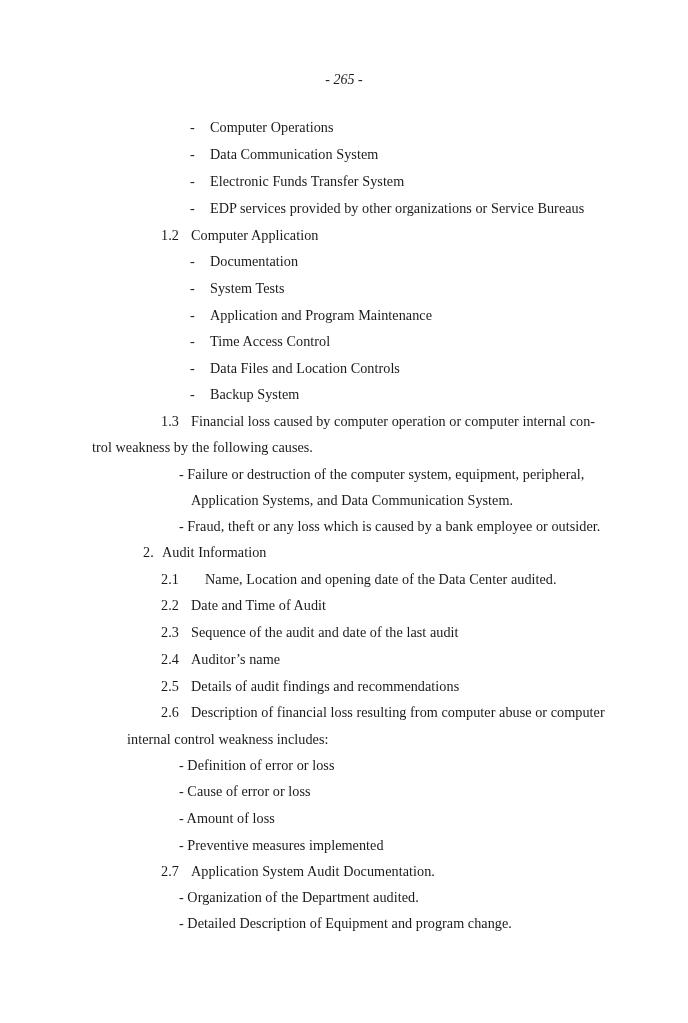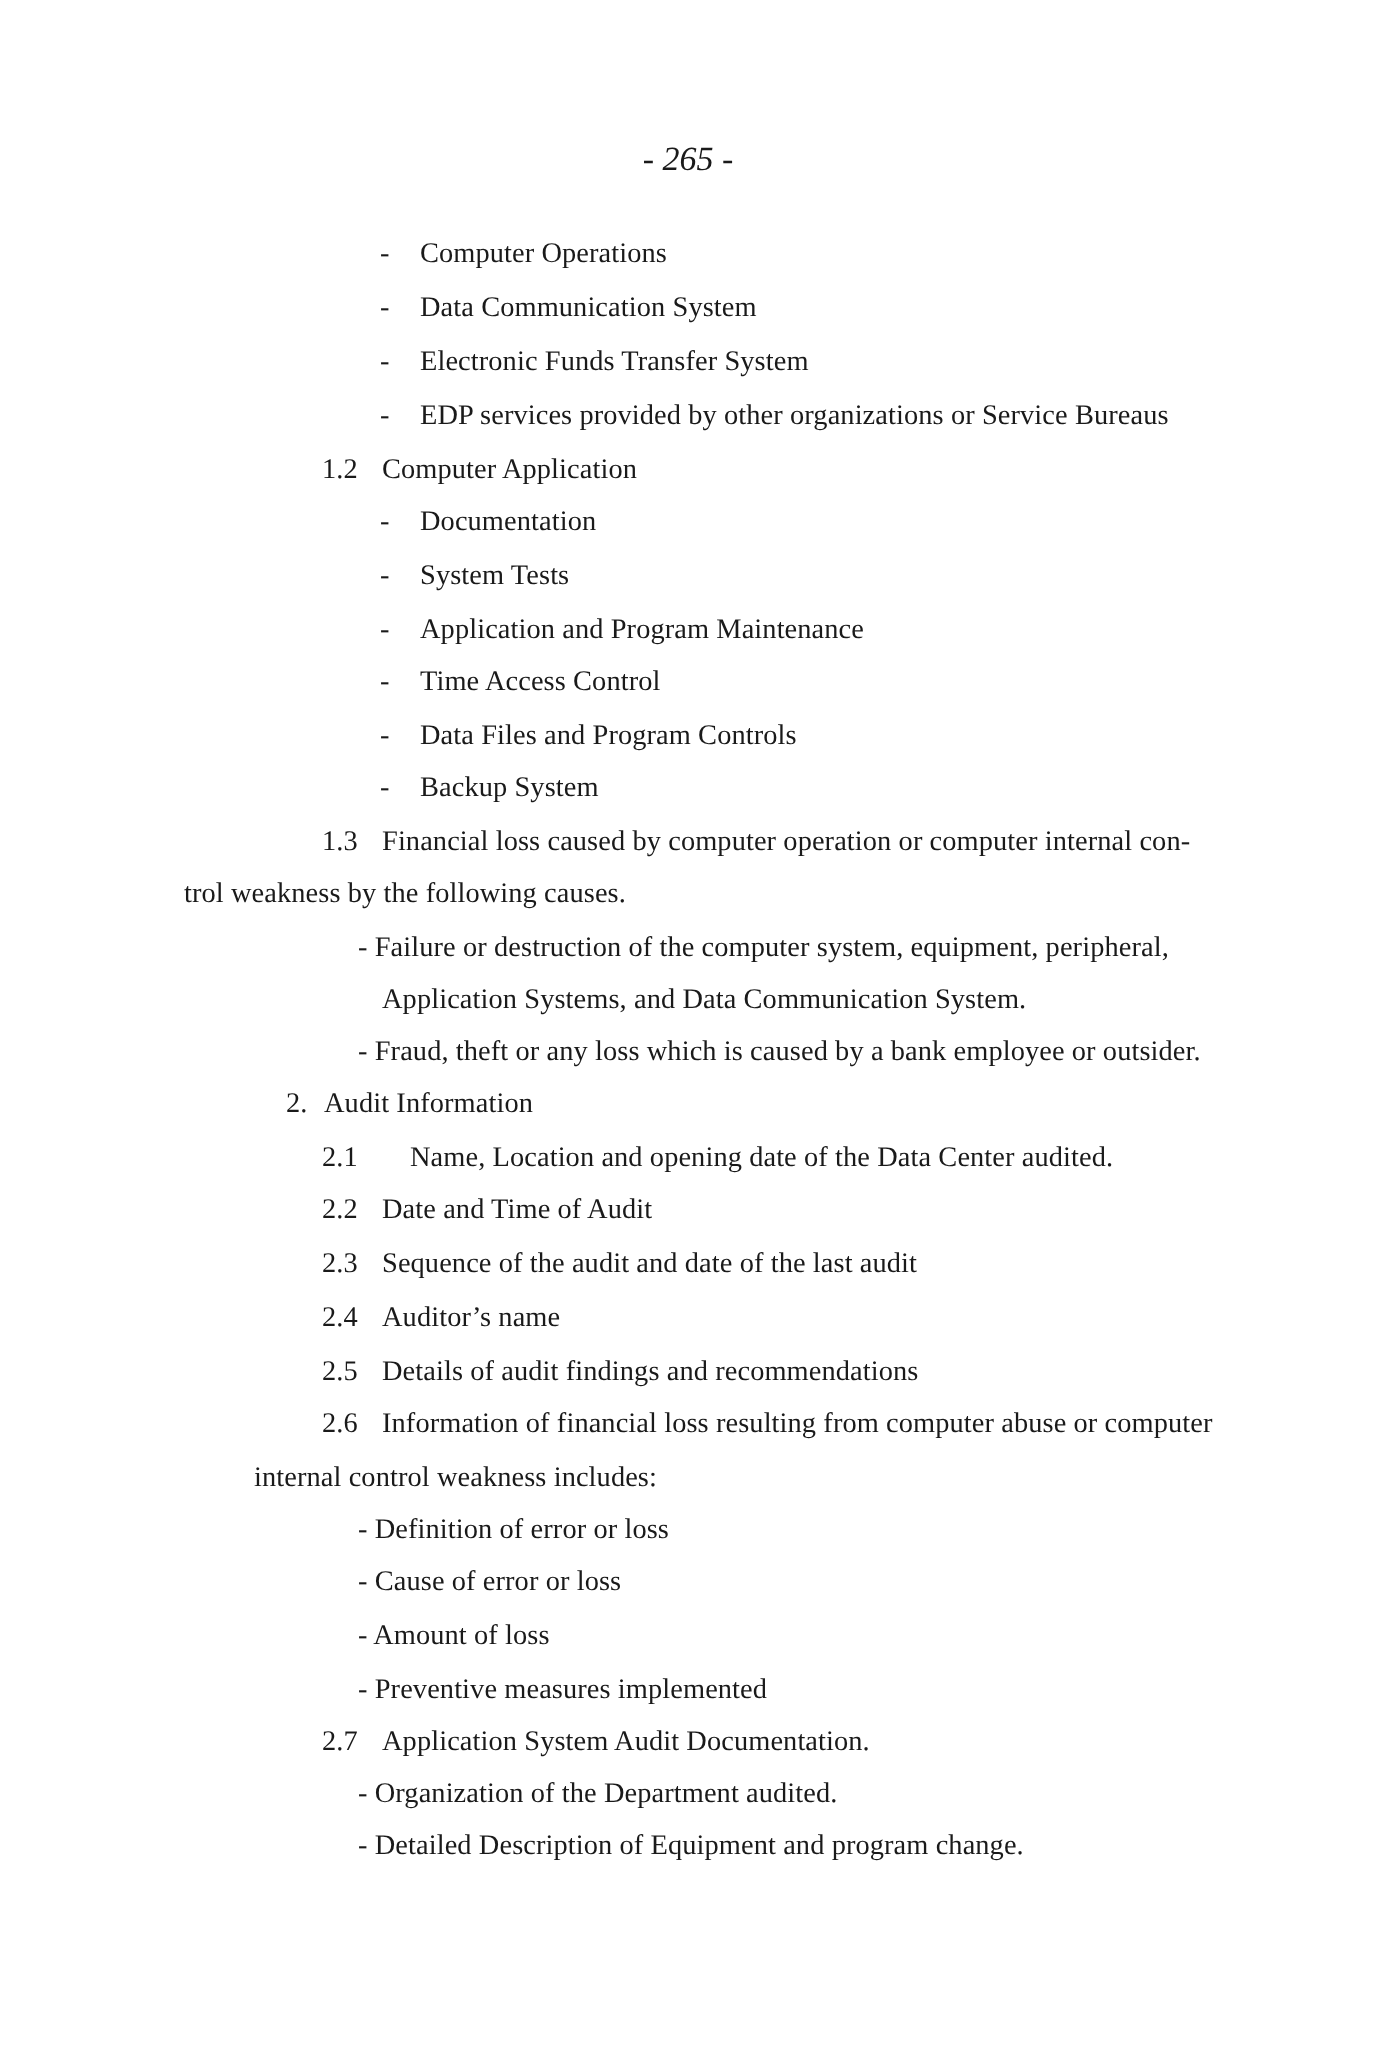--- a/index.html
+++ b/index.html
@@ -16,21 +16,21 @@
       position: absolute;
       font-size: 14.2px;
       line-height: 18px;
       white-space: nowrap;
       letter-spacing: 0.05px;
     }
     .pnum {
       position: absolute;
       top: 71px; left: 0; width: 688px;
       text-align: center;
-      font-size: 17px;
+      font-size: 14px;
       font-style: italic;
       line-height: 18px;
     }
     .dash { position: absolute; }
     .num  { position: absolute; }
   </style>
 </head>
 <body>
 
 <div class="page">
@@ -61,21 +61,21 @@
     <span class="line dash" style="left:190px;top:279px;">-</span>
     <span class="line" style="left:210px;top:279px;">System Tests</span>
 
     <span class="line dash" style="left:190px;top:306px;">-</span>
     <span class="line" style="left:210px;top:306px;text-align:right;">Application and Program Maintenance</span>
 
     <span class="line dash" style="left:190px;top:332px;">-</span>
     <span class="line" style="left:210px;top:332px;">Time Access Control</span>
 
     <span class="line dash" style="left:190px;top:359px;">-</span>
-    <span class="line" style="left:210px;top:359px;">Data Files and Program Controls</span>
+    <span class="line" style="left:210px;top:359px;">Data Files and Location Controls</span>
 
     <span class="line dash" style="left:190px;top:385px;">-</span>
     <span class="line" style="left:210px;top:385px;">Backup System</span>
   </div>
 
   <div>
     <span class="line num" style="left:161px;top:412px;">1.3</span>
     <span class="line" style="left:191px;top:412px;">Financial loss caused by computer operation or computer internal con-</span>
     <span class="line" style="left:92px;top:438px;">trol weakness by the  following causes.</span>
 
@@ -97,21 +97,21 @@
     <span class="line num" style="left:161px;top:623px;">2.3</span>
     <span class="line" style="left:191px;top:623px;">Sequence of the audit and date of the last audit</span>
 
     <span class="line num" style="left:161px;top:650px;">2.4</span>
     <span class="line" style="left:191px;top:650px;">Auditor’s name</span>
 
     <span class="line num" style="left:161px;top:677px;">2.5</span>
     <span class="line" style="left:191px;top:677px;">Details of audit findings and recommendations</span>
 
     <span class="line num" style="left:161px;top:703px;">2.6</span>
-    <span class="line" style="left:191px;top:703px;">Information of financial loss resulting from computer abuse or computer</span>
+    <span class="line" style="left:191px;top:703px;">Description of financial loss resulting from computer abuse or computer</span>
     <span class="line" style="left:92px;top:730px;margin-left:35px;">internal control weakness includes:</span>
 
     <span class="line" style="left:179px;top:756px;">- Definition of error or loss</span>
     <span class="line" style="left:179px;top:782px;text-align:right;">- Cause of error or loss</span>
     <span class="line" style="left:179px;top:809px;">- Amount of loss</span>
     <span class="line" style="left:179px;top:836px;">- Preventive measures implemented</span>
 
     <span class="line num" style="left:161px;top:862px;">2.7</span>
     <span class="line" style="left:191px;top:862px;">Application System Audit Documentation.</span>
 

